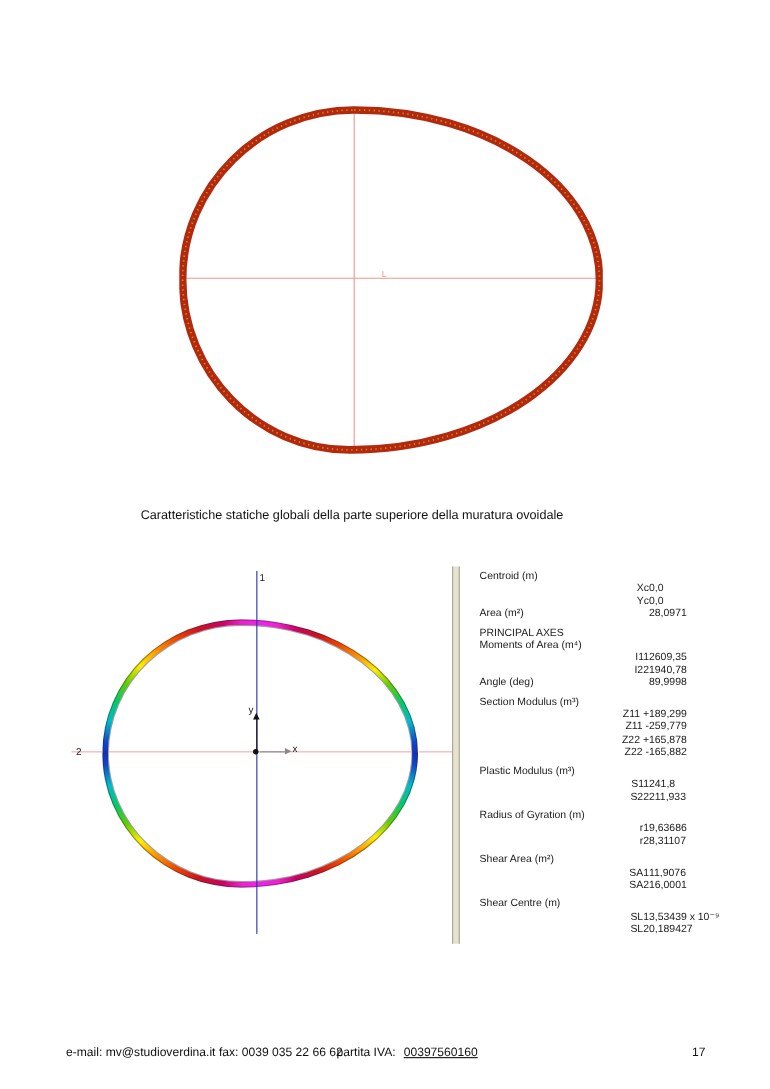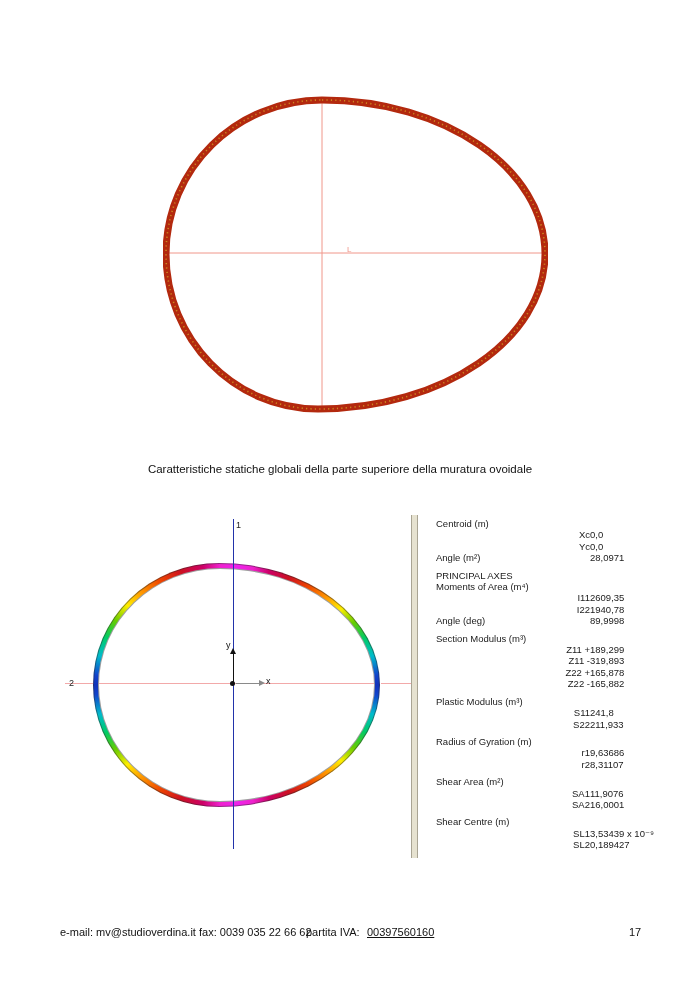--- a/index.html
+++ b/index.html
@@ -6,21 +6,21 @@
   .page{
     position:relative;width:700px;height:990px;background:#fff;overflow:hidden;
     font-family:"Liberation Sans","DejaVu Sans",sans-serif;color:#1a1a1a;
   }
   .abs{position:absolute;}
 
   
   .fig1{left:163px;top:96px;width:385px;height:317px;}
 
   
-  .caption{left:0;top:462px;width:640px;text-align:center;font-size:11.5px;line-height:15px;color:#111;padding-left:20px;}
+  .caption{left:0;top:462px;width:640px;text-align:center;font-size:11.5px;line-height:15px;color:#111;}
 
   
   .fig2{left:65px;top:515px;width:346px;height:343px;}
   .ring{
     left:28px;top:48px;width:287px;height:244px;box-sizing:border-box;
     border-radius:44% 56% 56% 44% / 50% 50% 50% 50%;
     border:1px solid rgba(40,40,40,.45);z-index:1;
   }
   .ring-inner{
     left:33px;top:53px;width:277px;height:234px;box-sizing:border-box;background:#fff;
@@ -44,21 +44,21 @@
   
   .panel{left:436px;top:518px;width:274px;font-size:9.5px;}
   .pgroup{margin-bottom:6px;}
   .prow{display:flex;line-height:11.4px;white-space:pre;}
   .plabel{width:154px;flex:none;}
   .prow.ind{padding-left:4px;}
   .prow.ind .plabel{width:150px;text-align:right;}
   .pvalue{flex:none;}
 
   
-  .footer-text{top:926px;font-size:11px;line-height:13px;color:#111;}
+  .footer-text{top:951px;font-size:11px;line-height:13px;color:#111;}
 </style>
 </head>
 <body>
 
 <div class="page">
 
   <svg class="abs fig1" width="385" height="317" viewBox="0 0 385 317">
     <line x1="159" y1="6" x2="159" y2="311" stroke-width="1" stroke="#f0968a"></line>
     <line x1="5" y1="157" x2="380" y2="157" stroke-width="1" stroke="#f0968a"></line>
     <path d="M 159 4 C 282 4 382 73 382 158 C 382 243 280 313 155 313 C 71 313 3 243 3 158 C 3 73 73 4 159 4 Z" fill="none" stroke-width="7" stroke="#b3290e"></path>
@@ -89,33 +89,33 @@
     <span class="abs xy-label" style="left:201px;top:162px;">x</span>
   </div>
 
   <div class="abs splitter"></div>
 
   <div class="abs panel">
       <div class="pgroup">
         <div class="prow"><span class="plabel">Centroid (m)</span><span class="pvalue"></span></div>
         <div class="prow ind"><span class="plabel">Xc</span><span class="pvalue">0,0</span></div>
         <div class="prow ind"><span class="plabel">Yc</span><span class="pvalue">0,0</span></div>
-        <div class="prow"><span class="plabel">Angle (m²)</span><span class="pvalue">28,0971</span></div>
+        <div class="prow"><span class="plabel">Area (m²)</span><span class="pvalue">28,0971</span></div>
       </div>
       <div class="pgroup">
         <div class="prow"><span class="plabel">PRINCIPAL AXES</span><span class="pvalue"></span></div>
         <div class="prow"><span class="plabel">Moments of Area (m⁴)</span><span class="pvalue"></span></div>
         <div class="prow ind"><span class="plabel">I11</span><span class="pvalue">2609,35</span></div>
         <div class="prow ind"><span class="plabel">I22</span><span class="pvalue">1940,78</span></div>
         <div class="prow"><span class="plabel">Angle (deg)</span><span class="pvalue">89,9998</span></div>
       </div>
       <div class="pgroup">
         <div class="prow"><span class="plabel">Section Modulus (m³)</span><span class="pvalue"></span></div>
         <div class="prow ind"><span class="plabel">Z11 +</span><span class="pvalue">189,299</span></div>
-        <div class="prow ind"><span class="plabel">Z11 -</span><span class="pvalue">319,893</span></div>
+        <div class="prow ind"><span class="plabel">Z11 -</span><span class="pvalue">259,779</span></div>
         <div class="prow ind"><span class="plabel">Z22 +</span><span class="pvalue">165,878</span></div>
         <div class="prow ind"><span class="plabel">Z22 -</span><span class="pvalue">165,882</span></div>
       </div>
       <div class="pgroup">
         <div class="prow"><span class="plabel">Plastic Modulus (m³)</span><span class="pvalue"></span></div>
         <div class="prow ind"><span class="plabel">S11</span><span class="pvalue">241,8</span></div>
         <div class="prow ind"><span class="plabel">S22</span><span class="pvalue">211,933</span></div>
       </div>
       <div class="pgroup">
         <div class="prow"><span class="plabel">Radius of Gyration (m)</span><span class="pvalue"></span></div>

